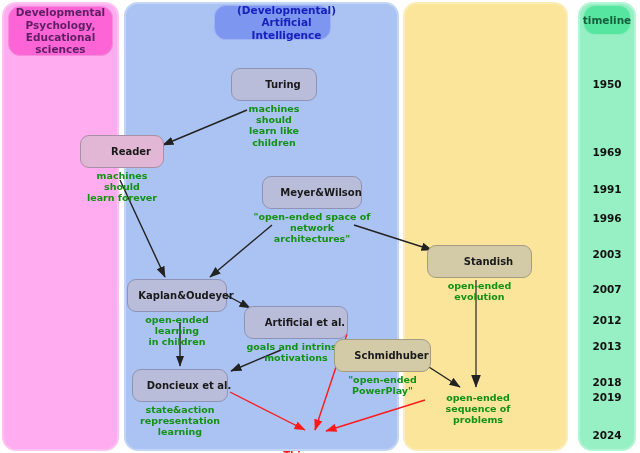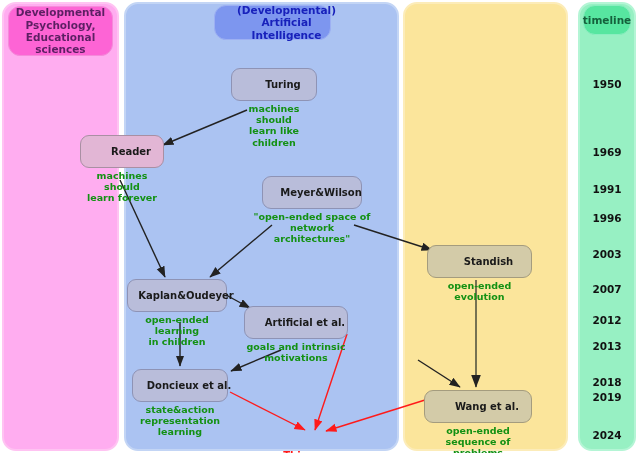--- a/index.html
+++ b/index.html
@@ -247,30 +247,34 @@
     <div class="node-desc">open-ended learning
 in children</div>
   </div>
 
   <div class="node" style="left:244px; top:306px; width:104px;">
     <div class="node-pill pill-blue">Artificial et al.</div>
     <div class="node-desc">goals and intrinsic
 motivations</div>
   </div>
 
+  <div class="node" style="left:334px; top:339px; width:97px;">
+    <div class="node-pill pill-tan">Schmidhuber</div>
+    <div class="node-desc">"open-ended
+PowerPlay"</div>
+  </div>
 
   <div class="node" style="left:132px; top:369px; width:96px;">
     <div class="node-pill pill-blue">Doncieux et al.</div>
     <div class="node-desc">state&amp;action
 representation
 learning</div>
   </div>
 
   <div class="node" style="left:424px; top:390px; width:108px;">
-    <div class="node-pill pill-tan">Wang et al.</div>
     <div class="node-desc">open-ended
 sequence of
 problems</div>
   </div>
 
   <div class="this-paper" style="left:263px; top:434px; width:100px;">This paper</div>
 
 </div>
 
 </body></html>

